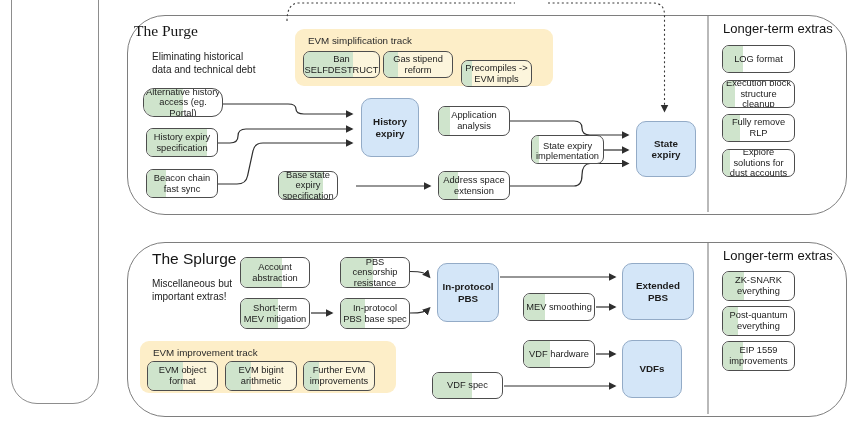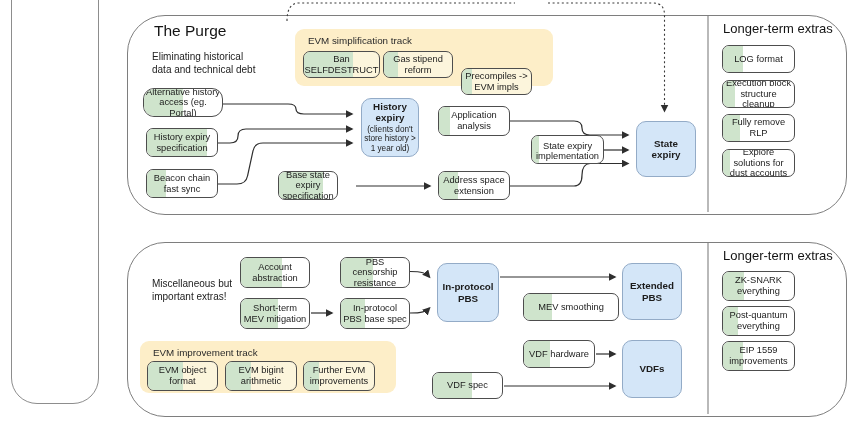--- a/index.html
+++ b/index.html
@@ -68,37 +68,38 @@
       <path d="M311,313 H332"></path>
       <path d="M410,271.5 C422,271.5 426,273 429.5,277"></path>
       <path d="M410,313 C422,313 426,311.5 429.5,308"></path>
       <path d="M500,277 H615"></path>
       <path d="M596,307 H615"></path>
       <path d="M596,354 H615"></path>
       <path d="M504,386 H615"></path>
     </g>
   </svg>
 
-  <div class="sec-title" style="left:154px;top:22px;">The Purge</div>
+  <div class="sec-title" style="left:134px;top:22px;font-family:Liberation Serif, serif;">The Purge</div>
   <div class="sec-sub" style="left:152px;top:50px;width:112px;">Eliminating historical data and technical debt</div>
   <div class="extras-title" style="left:723px;top:21px;">Longer-term extras</div>
 
+  <div class="sec-title" style="left:152px;top:250px;">The Splurge</div>
   <div class="sec-sub" style="left:152px;top:277px;width:100px;">Miscellaneous but important extras!</div>
   <div class="extras-title" style="left:723px;top:248px;">Longer-term extras</div>
 
   <div>
       <div class="node task in-track" style="left: 303px; top: 51px; width: 77px; height: 27px;">
         <i class="prog" style="--p: 65%;"></i>
         <span class="lbl">Ban SELFDESTRUCT</span>
       </div>
       <div class="node task in-track" style="left: 383px; top: 51px; width: 70px; height: 27px;">
         <i class="prog" style="--p: 20%;"></i>
         <span class="lbl">Gas stipend reform</span>
       </div>
-      <div class="node task in-track" style="left: 461px; top: 68px; width: 71px; height: 27px;">
+      <div class="node task in-track" style="left: 461px; top: 60px; width: 71px; height: 27px;">
         <i class="prog" style="--p: 15%;"></i>
         <span class="lbl">Precompiles -&gt; EVM impls</span>
       </div>
       <div class="node task" style="left: 143px; top: 88px; width: 80px; height: 29px; border-radius: 11px;">
         <i class="prog" style="--p: 50%;"></i>
         <span class="lbl">Alternative history access (eg. Portal)</span>
       </div>
       <div class="node task" style="left: 146px; top: 128px; width: 72px; height: 29px;">
         <i class="prog" style="--p: 85%;"></i>
         <span class="lbl">History expiry specification</span>
@@ -118,21 +119,20 @@
       <div class="node task" style="left: 531px; top: 135px; width: 73px; height: 29px; justify-content: flex-end;">
         <i class="prog" style="--p: 10%;"></i>
         <span class="lbl">State expiry implementation</span>
       </div>
       <div class="node task" style="left: 438px; top: 171px; width: 72px; height: 29px;">
         <i class="prog" style="--p: 27%;"></i>
         <span class="lbl">Address space extension</span>
       </div>
       <div class="node milestone" style="left: 361px; top: 98px; width: 58px; height: 59px;">
         <span class="lbl">History expiry</span>
-        <span class="note">(clients don't store history &gt; 1 year old)</span>
       </div>
       <div class="node milestone" style="left: 636px; top: 121px; width: 60px; height: 56px;">
         <span class="lbl">State expiry</span>
       </div>
       <div class="node task" style="left: 722px; top: 45px; width: 73px; height: 28px;">
         <i class="prog" style="--p: 28%;"></i>
         <span class="lbl">LOG format</span>
       </div>
       <div class="node task" style="left: 722px; top: 80px; width: 73px; height: 28px;">
         <i class="prog" style="--p: 17%;"></i>
@@ -155,21 +155,21 @@
         <span class="lbl">PBS censorship resistance</span>
       </div>
       <div class="node task" style="left: 240px; top: 298px; width: 70px; height: 31px;">
         <i class="prog" style="--p: 55%;"></i>
         <span class="lbl">Short-term MEV mitigation</span>
       </div>
       <div class="node task" style="left: 340px; top: 298px; width: 70px; height: 31px;">
         <i class="prog" style="--p: 35%;"></i>
         <span class="lbl">In-protocol PBS base spec</span>
       </div>
-      <div class="node task" style="left: 523px; top: 293px; width: 96px; height: 28px;">
+      <div class="node task" style="left: 523px; top: 293px; width: 72px; height: 28px;">
         <i class="prog" style="--p: 30%;"></i>
         <span class="lbl">MEV smoothing</span>
       </div>
       <div class="node task" style="left: 523px; top: 340px; width: 72px; height: 28px;">
         <i class="prog" style="--p: 37%;"></i>
         <span class="lbl">VDF hardware</span>
       </div>
       <div class="node task" style="left: 432px; top: 372px; width: 71px; height: 27px;">
         <i class="prog" style="--p: 57%;"></i>
         <span class="lbl">VDF spec</span>
@@ -182,21 +182,21 @@
         <i class="prog" style="--p: 35%;"></i>
         <span class="lbl">EVM bigint arithmetic</span>
       </div>
       <div class="node task in-track" style="left: 303px; top: 361px; width: 72px; height: 30px;">
         <i class="prog" style="--p: 21%;"></i>
         <span class="lbl">Further EVM improvements</span>
       </div>
       <div class="node milestone" style="left: 437px; top: 263px; width: 62px; height: 59px;">
         <span class="lbl">In-protocol PBS</span>
       </div>
-      <div class="node milestone" style="left: 622px; top: 263px; width: 60px; height: 57px;">
+      <div class="node milestone" style="left: 622px; top: 263px; width: 72px; height: 57px;">
         <span class="lbl">Extended PBS</span>
       </div>
       <div class="node milestone" style="left: 622px; top: 340px; width: 60px; height: 58px;">
         <span class="lbl">VDFs</span>
       </div>
       <div class="node task" style="left: 722px; top: 271px; width: 73px; height: 30px;">
         <i class="prog" style="--p: 30%;"></i>
         <span class="lbl">ZK-SNARK everything</span>
       </div>
       <div class="node task" style="left: 722px; top: 306px; width: 73px; height: 30px;">

